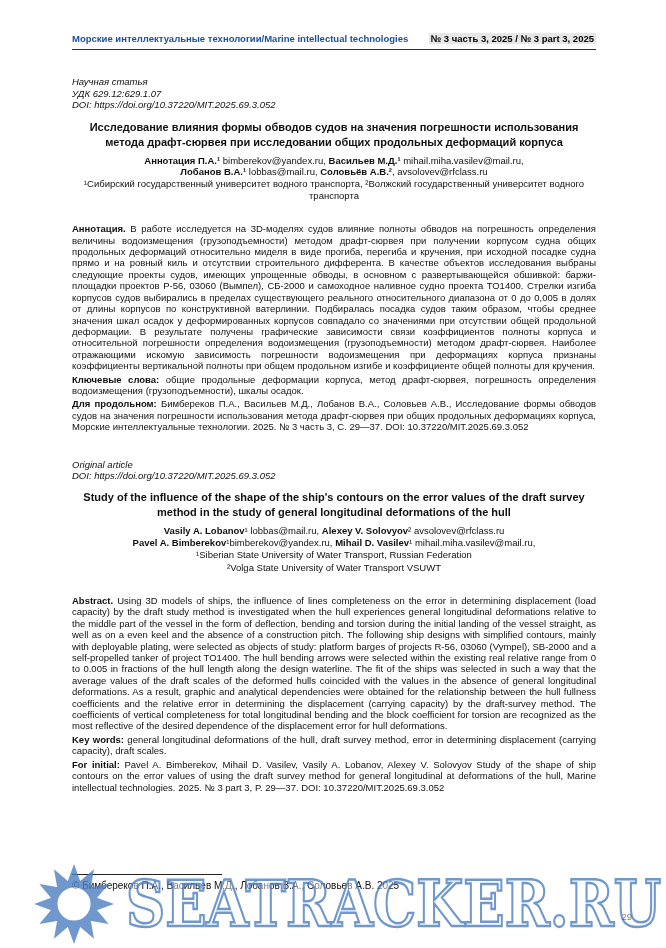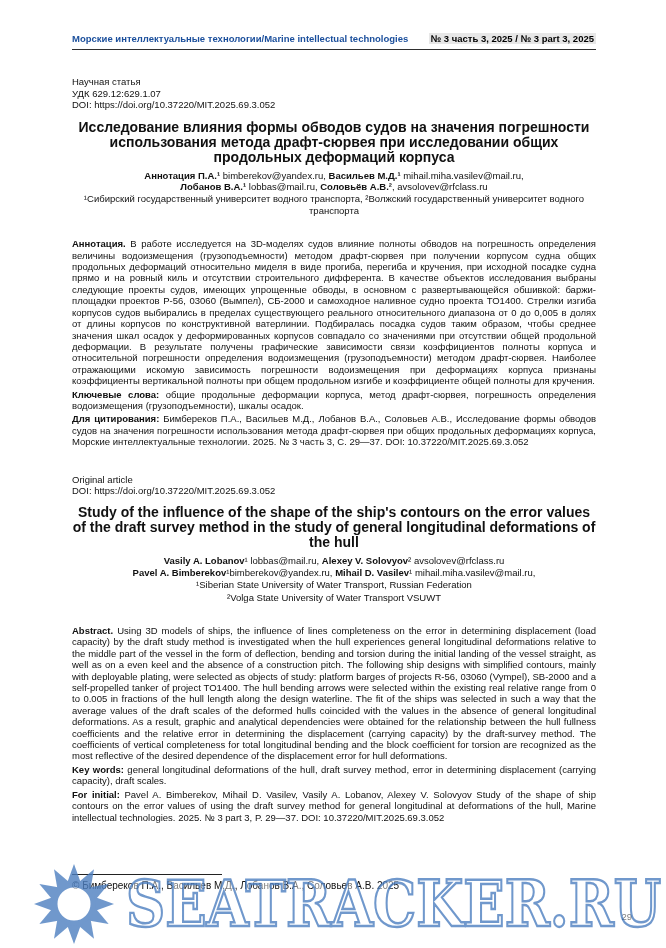--- a/index.html
+++ b/index.html
@@ -9,23 +9,23 @@
     background: #ffffff; color: #111;
     font-family: "Liberation Sans", "DejaVu Sans", sans-serif;
   }
   .content { padding: 33px 70px 0 72px; font-size: 9.5px; line-height: 11.4px; }
   .header {
     display: flex; justify-content: space-between; align-items: flex-end;
     font-weight: bold; border-bottom: 1.5px solid #2e2e2e; padding-bottom: 5px;
   }
   .journal-name { color: #1b4f9c; }
   .issue { color: #000; background: #e7e7e7; padding: 0 2px; white-space: nowrap; }
-  .meta { margin-top: 26px; }
+  .meta { font-style: italic; margin-top: 26px; }
   .meta.en { }
-  .title { font-size: 14px; line-height: 15px; font-weight: bold; text-align: center; margin: 9px 0 5px; }
+  .title { font-size: 11px; line-height: 15px; font-weight: bold; text-align: center; margin: 9px 0 5px; }
   .authors { text-align: center; }
   .affil { margin-top: 1px; }
   p.just { text-align: justify; margin: 22px 0 0; }
   p.tight { margin-top: 2px; }
   .b { font-weight: bold; }
   .footer { position: absolute; left: 72px; top: 874px; font-size: 10px; z-index: 1; }
   .footer-rule { width: 150px; border-top: 1px solid #222; margin-bottom: 5px; }
   .page-number { position: absolute; right: 34px; top: 903px; font-size: 9.5px; z-index: 1; margin-top: 8px; }
   .watermark { position: absolute; left: 14px; top: 858px; z-index: 2; pointer-events: none; }
 </style>
@@ -49,21 +49,21 @@
     <h1 class="title">Исследование влияния формы обводов судов на значения погрешности использования метода драфт-сюрвея при исследовании общих продольных деформаций корпуса</h1>
 
     <div class="authors">
       <div><span class="b">Аннотация П.А.¹</span><span> bimberekov@yandex.ru, </span><span class="b">Васильев М.Д.¹</span><span> mihail.miha.vasilev@mail.ru,</span></div>
       <div><span class="b">Лобанов В.А.¹</span><span> lobbas@mail.ru, </span><span class="b">Соловьёв А.В.²</span><span>, avsolovev@rfclass.ru</span></div>
       <div class="affil">¹Сибирский государственный университет водного транспорта, ²Волжский государственный университет водного транспорта</div>
     </div>
 
     <p class="just"><span class="b">Аннотация.</span><span> В работе исследуется на 3D-моделях судов влияние полноты обводов на погрешность определения величины водоизмещения (грузоподъемности) методом драфт-сюрвея при получении корпусом судна общих продольных деформаций относительно миделя в виде прогиба, перегиба и кручения, при исходной посадке судна прямо и на ровный киль и отсутствии строительного дифферента. В качестве объектов исследования выбраны следующие проекты судов, имеющих упрощенные обводы, в основном с развертывающейся обшивкой: баржи-площадки проектов Р-56, 03060 (Вымпел), СБ-2000 и самоходное наливное судно проекта ТО1400. Стрелки изгиба корпусов судов выбирались в пределах существующего реального относительного диапазона от 0 до 0,005 в долях от длины корпусов по конструктивной ватерлинии. Подбиралась посадка судов таким образом, чтобы среднее значения шкал осадок у деформированных корпусов совпадало со значениями при отсутствии общей продольной деформации. В результате получены графические зависимости связи коэффициентов полноты корпуса и относительной погрешности определения водоизмещения (грузоподъемности) методом драфт-сюрвея. Наиболее отражающими искомую зависимость погрешности водоизмещения при деформациях корпуса признаны коэффициенты вертикальной полноты при общем продольном изгибе и коэффициенте общей полноты для кручения.</span></p>
     <p class="just tight"><span class="b">Ключевые слова:</span><span> общие продольные деформации корпуса, метод драфт-сюрвея, погрешность определения водоизмещения (грузоподъемности), шкалы осадок.</span></p>
-    <p class="just tight"><span class="b">Для цитирования:</span><span> Бимбереков П.А., Васильев М.Д., Лобанов В.А., Соловьев А.В., Исследование формы обводов судов на значения погрешности использования метода драфт-сюрвея при общих продольных деформациях корпуса, Морские интеллектуальные технологии. 2025. № 3 часть 3, С. 29—37. DOI: 10.37220/MIT.2025.69.3.052</span></p>
+    <p class="just tight"><span class="b">Для продольном:</span><span> Бимбереков П.А., Васильев М.Д., Лобанов В.А., Соловьев А.В., Исследование формы обводов судов на значения погрешности использования метода драфт-сюрвея при общих продольных деформациях корпуса, Морские интеллектуальные технологии. 2025. № 3 часть 3, С. 29—37. DOI: 10.37220/MIT.2025.69.3.052</span></p>
 
     <div class="meta en">
       <div>Original article</div>
       <div>DOI: https://doi.org/10.37220/MIT.2025.69.3.052</div>
     </div>
 
     <h1 class="title">Study of the influence of the shape of the ship's contours on the error values of the draft survey method in the study of general longitudinal deformations of the hull</h1>
 
     <div class="authors">
       <div><span class="b">Vasily A. Lobanov</span><span>¹ lobbas@mail.ru, </span><span class="b">Alexey V. Solovyov</span><span>² avsolovev@rfclass.ru</span></div>

